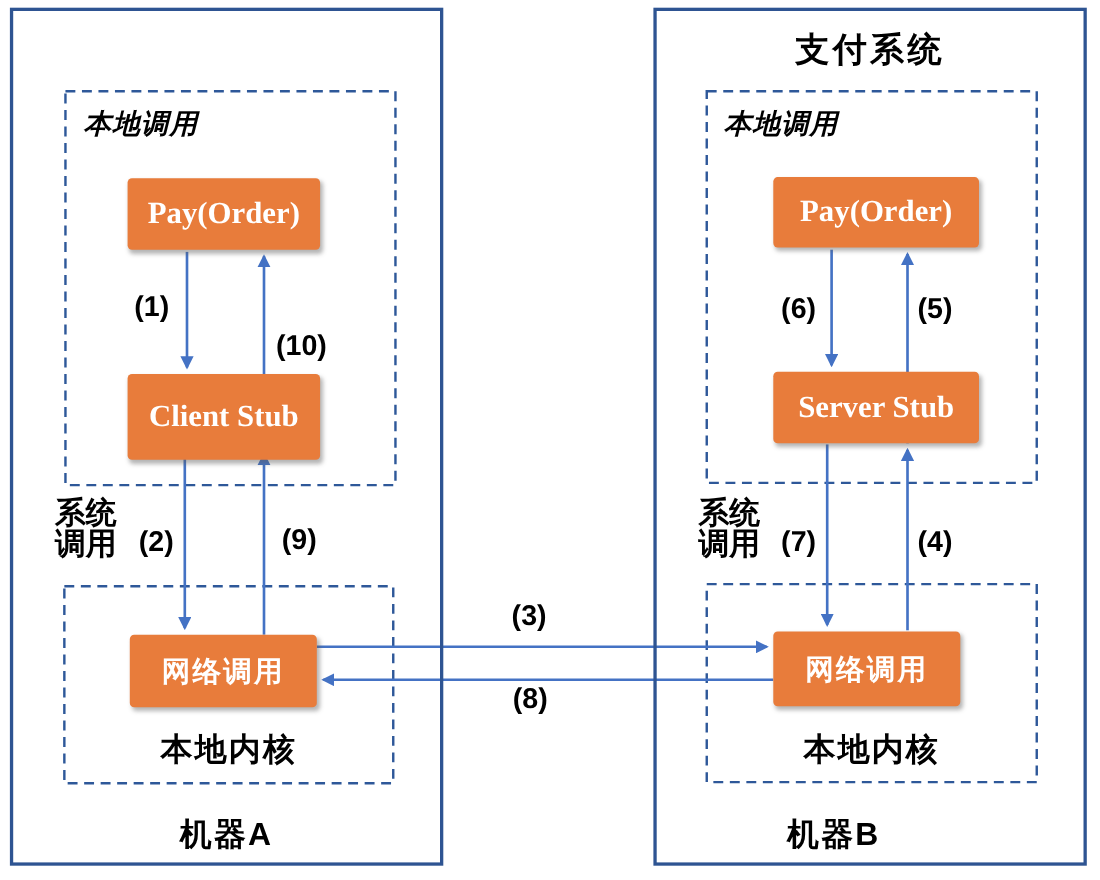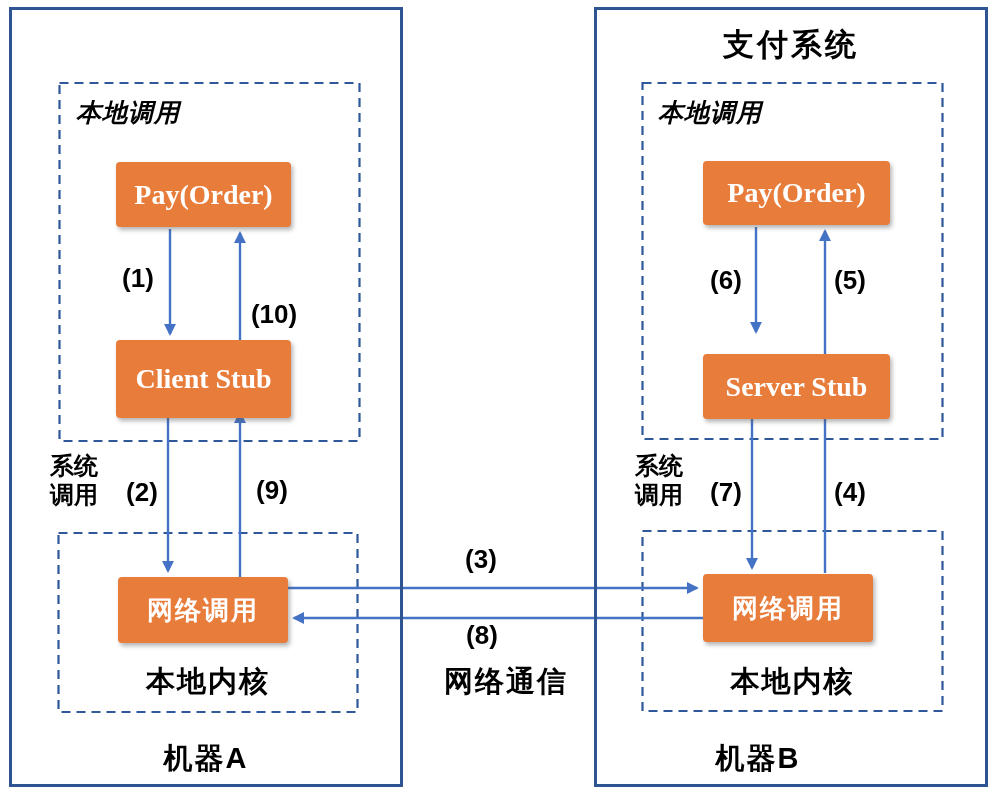--- a/index.html
+++ b/index.html
@@ -53,21 +53,21 @@
   .machine-label {
     position: absolute;
     text-align: center;
     font-size: 29px;
     font-weight: bold;
     letter-spacing: 2px;
     color: var(--text);
   }
   .syscall-label {
     position: absolute;
-    font-size: 24px;
+    font-size: 28px;
     font-weight: bold;
     line-height: 29px;
     white-space: pre-line;
     color: var(--text);
   }
   .orange-box {
     position: absolute;
     background: var(--box_fill);
     color: var(--box_text);
     border-radius: 4px;
@@ -138,28 +138,27 @@
   <div class="step-label" style="left:116px; top:477px; width:52px;">(2)</div>
   <div class="step-label" style="left:246px; top:475px; width:52px;">(9)</div>
 
   <div class="syscall-label" style="left:50px; top:451px;">系统
 调用</div>
   <div class="center-label" style="left:58px; top:662px; width:300px;">本地内核</div>
   <div class="machine-label" style="left:9px; top:739px; width:394px;">机器A</div>
 
   <div class="step-label" style="left:451px; top:544px; width:60px;">(3)</div>
   <div class="step-label" style="left:452px; top:620px; width:60px;">(8)</div>
-  <div class="center-label" style="left:426px; top:662px; width:160px;">网络通信</div>
 
   <div class="outer-box" style="left:594px; top:7px; width:394px; height:780px;"></div>
   <div class="sys-title" style="left:594px; top:24px; width:394px;">支付系统</div>
   <div class="region-label" style="left:658px; top:96px;">本地调用</div>
 
   <div class="orange-box en" style="left:703px; top:161px; width:187px; height:64px;">Pay(Order)</div>
-  <div class="orange-box en" style="left:703px; top:338px; width:187px; height:65px;margin-top:16px;">Server Stub</div>
+  <div class="orange-box en" style="left:703px; top:338px; width:187px; height:65px;">Server Stub</div>
   <div class="orange-box zh" style="left:703px; top:574px; width:170px; height:68px;">网络调用</div>
 
   <div class="step-label" style="left:700px; top:265px; width:52px;">(6)</div>
   <div class="step-label" style="left:824px; top:265px; width:52px;">(5)</div>
   <div class="step-label" style="left:700px; top:477px; width:52px;">(7)</div>
   <div class="step-label" style="left:824px; top:477px; width:52px;">(4)</div>
 
   <div class="syscall-label" style="left:635px; top:451px;">系统
 调用</div>
   <div class="center-label" style="left:642px; top:662px; width:301px;">本地内核</div>

